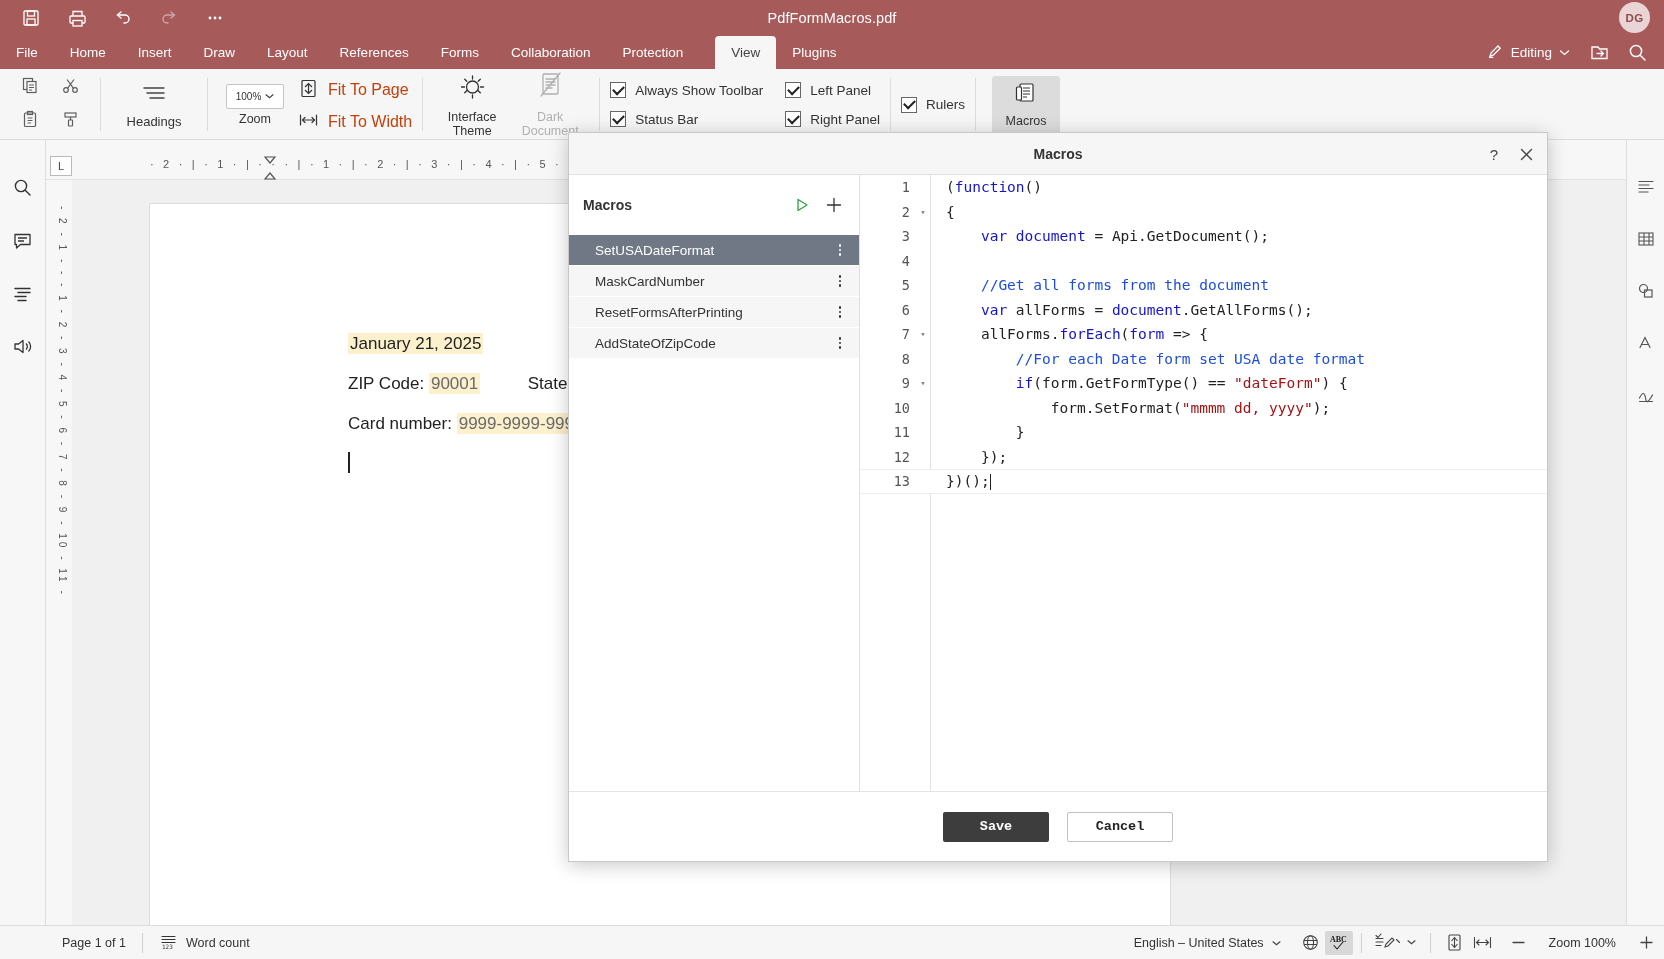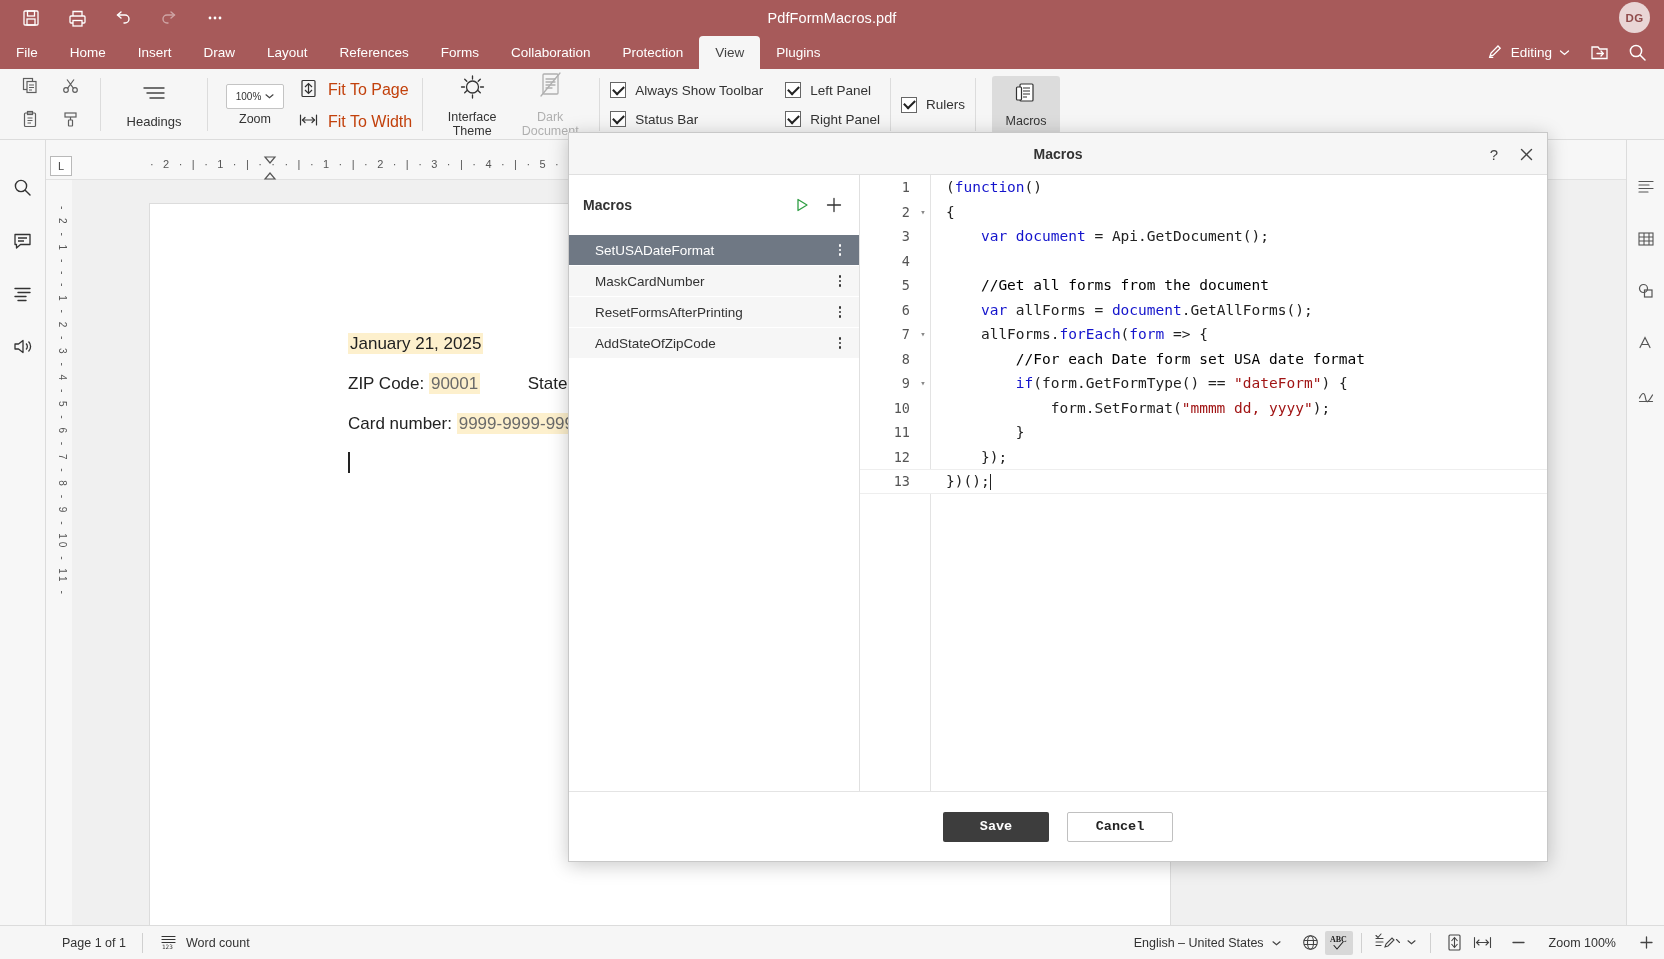--- a/index.html
+++ b/index.html
@@ -45,20 +45,21 @@
     display: flex; align-items: stretch;
   }
   .menu-item {
     display: flex; align-items: center; padding: 0 16px;
     color: #fff; font-size: 13.5px; height: 33px;
     white-space: nowrap;
   }
   .menu-item.active {
     background: #f6f6f6; color: #444;
     border-radius: 4px 4px 0 0;
+    margin-left: 16px;
   }
   .menu-right {
     margin-left: auto; display: flex; align-items: center; gap: 4px; padding-right: 10px;
   }
   .editing-btn {
     display: flex; align-items: center; gap: 7px;
     color: #fff; font-size: 13.5px; padding: 0 8px;
   }
   .mr-ico { width: 34px; height: 33px; display: flex; align-items: center; justify-content: center; color: #fff; }
 
@@ -228,21 +229,21 @@
                font-family: "DejaVu Sans Mono", monospace; font-size: 14.5px; }
   .cl { display: flex; height: 24.5px; align-items: center; position: relative; }
   .cl.cur { background: #fff; border-top: 1px solid #eee; border-bottom: 1px solid #eee; }
   .ln {
     width: 56px; text-align: right; padding-right: 6px; color: #555;
     font-family: "DejaVu Sans Mono", monospace; font-size: 13.5px; flex: none;
   }
   .fold { width: 14px; color: #888; font-size: 9px; flex: none; text-align: center; }
   .ctext { white-space: pre; color: #222; padding-left: 16px; }
   .k-blue { color: #1414cc; }
-  .k-green { color: #000000; }
+  .k-green { color: #1d4ed8; }
   .k-red { color: #a11515; }
   .k-plain { color: #222; }
   .gutter-line { position: absolute; left: 70px; top: 0; bottom: 0; width: 1px; background: #e3e3e3; }
   .code-caret { display:inline-block; width: 1.5px; height: 16px; background: #222; vertical-align: middle;}
 
   .dlg-foot {
     height: 70px; display: flex; align-items: center; justify-content: center; gap: 18px;
     border-top: 1px solid #e4e4e4; flex: none; background: #fff; font-family: Liberation Mono, monospace;
   }
   .btn {

